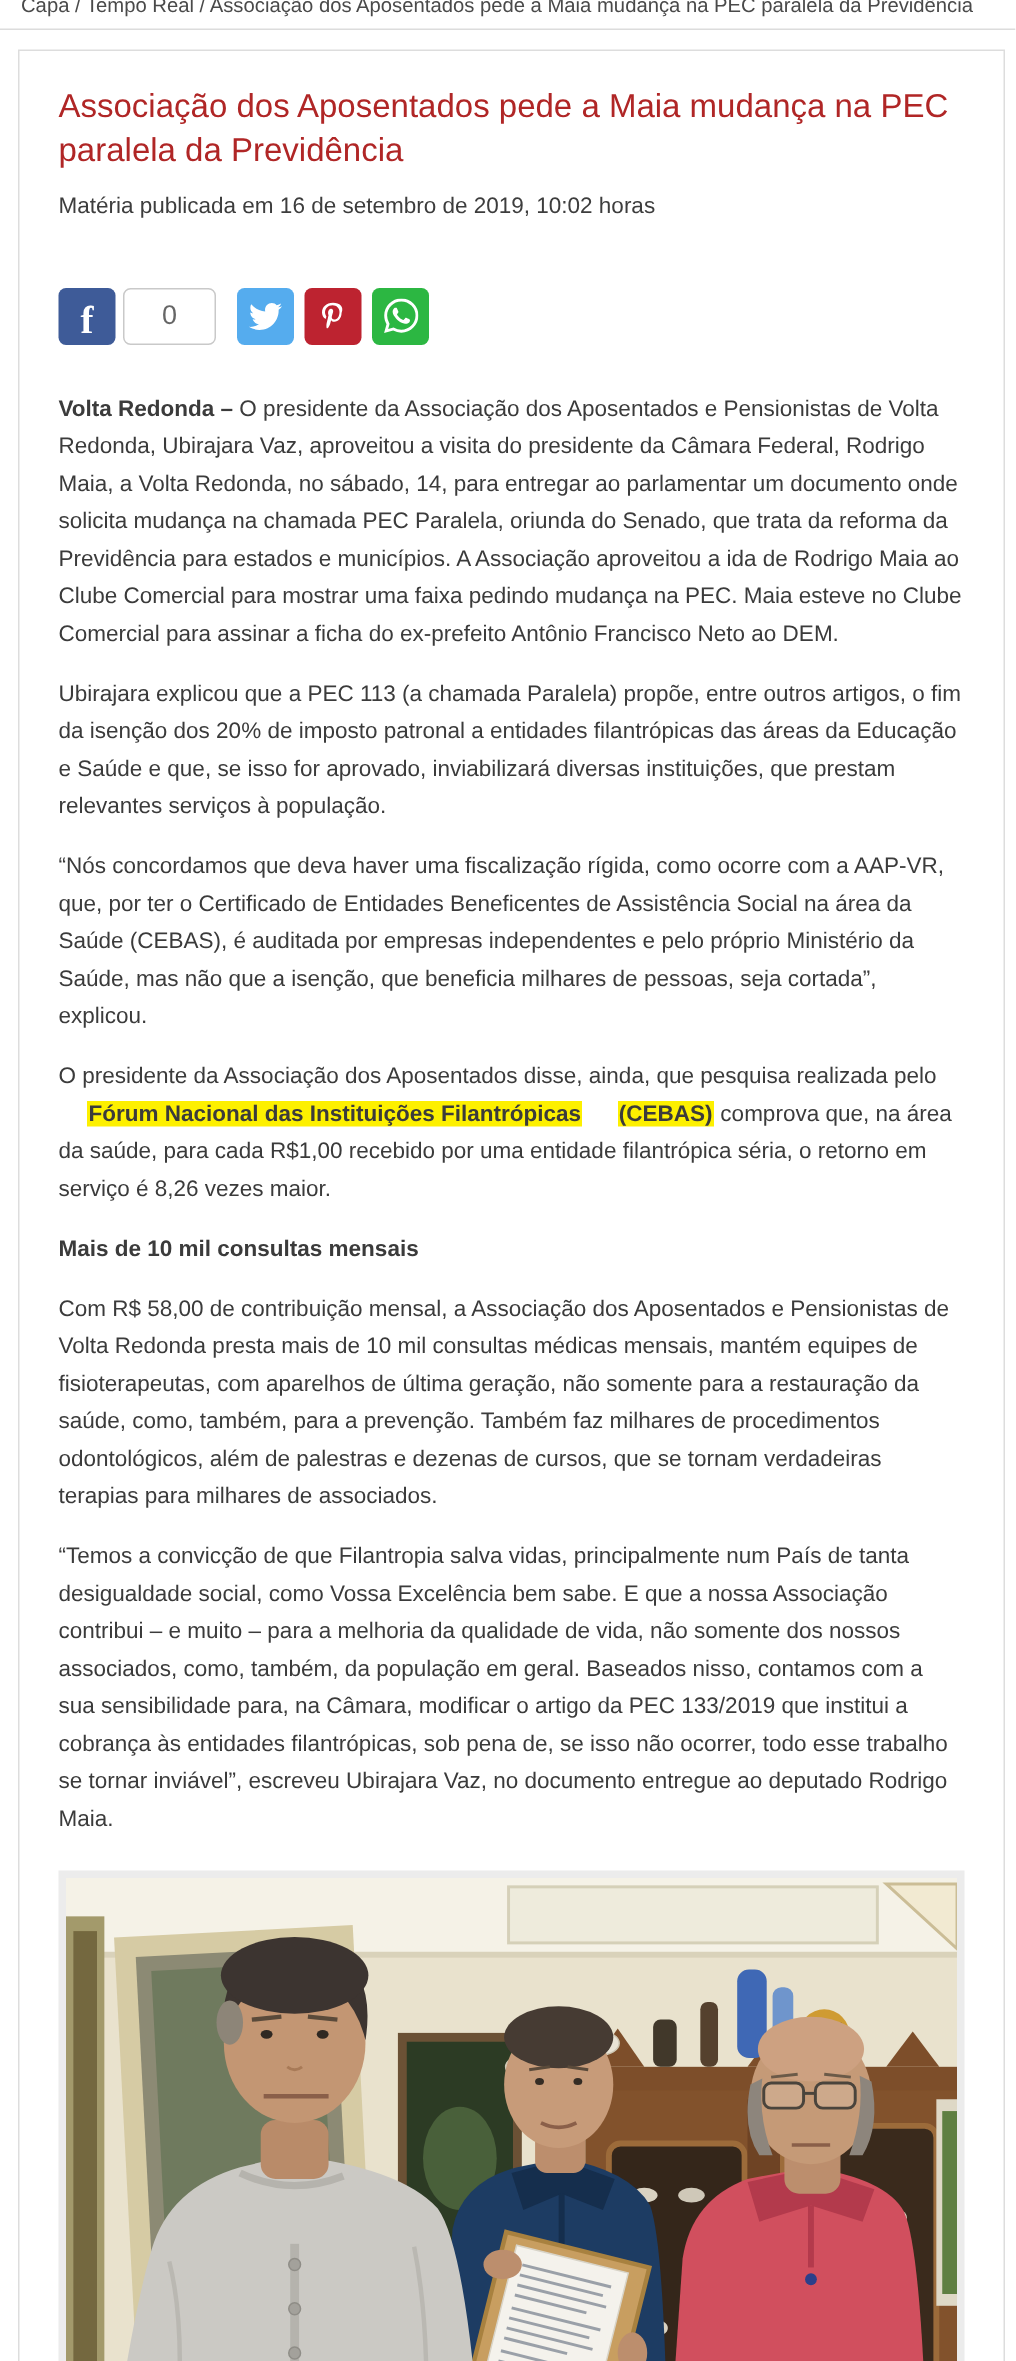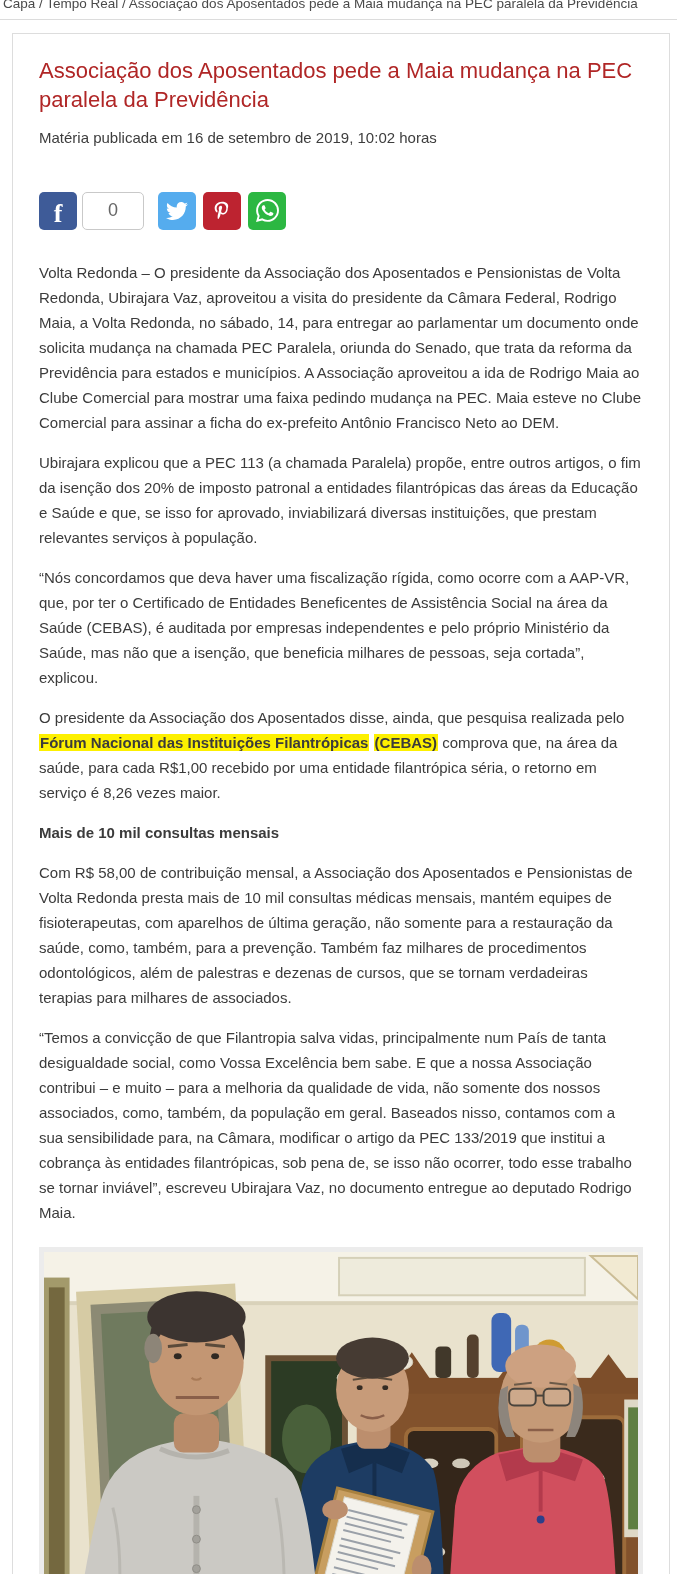--- a/index.html
+++ b/index.html
@@ -1,20 +1,20 @@
 <!DOCTYPE html>
 <html lang="pt"><head>
 <meta charset="utf-8">
 <style>
   * { margin:0; padding:0; box-sizing:border-box; }
   html,body { width:677px; background:#ffffff; font-family:"Liberation Sans", sans-serif; }
   body { height:1574px; overflow:hidden; position:relative; }
 
   
-  .crumbwrap { height:20px; overflow:hidden; border-bottom:1px solid #dcdcdc; padding-left:3px; }
+  .crumbwrap { height:20px; overflow:hidden; border-bottom:1px solid #dcdcdc; padding-left:14px; }
   .crumb { display:block; margin-top:-4px; font-size:13.5px; color:#4a4a4a; white-space:nowrap; }
 
   
   .article-box {
     margin:13px 7px 0 12px;
     border:1px solid #ddd;
     background:#fff;
     padding:22px 26px 60px 26px;
     min-height:1560px;
   }
@@ -42,22 +42,22 @@
     display:flex; align-items:center; justify-content:center;
     font-size:18px; color:#666; background:#fff;
   }
   .sbtn + .sbtn { margin-left:7px; }
   .fb-f { font-family:"Liberation Serif", serif; font-weight:bold; font-size:26px; margin-top:6px; }
 
   
   .body-text { margin-top:30px; font-size:15px; line-height:25px; color:#3b3b3b; }
   .body-text p { margin:0 0 15px 0; }
   .body-text p.subhead { font-weight:bold; }
-  .body-text strong { font-weight:normal; }
-  .body-text mark { background:#fdf000; color:#3b3b3b; font-weight:bold; padding:0 1px; }
+  .body-text strong { font-weight:bold; }
+  .body-text mark { background:#fdf000; color:#3b3b3b; font-weight:bold; padding:0 1px;margin-left:19px; }
 
   
   figure.photo-fig { margin-top:22px; }
   .photo-frame { background:#ececec; padding:5px; }
   .photo-frame svg { display:block; width:100%; height:auto; }
 </style>
 </head>
 <body>
 
 <div class="crumbwrap">

